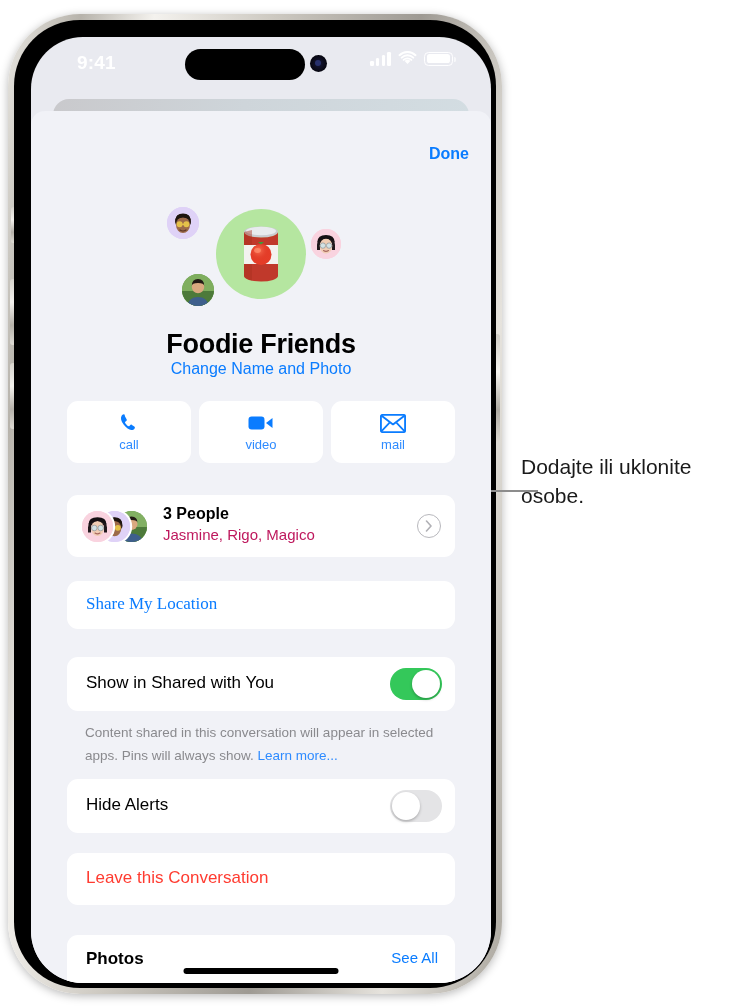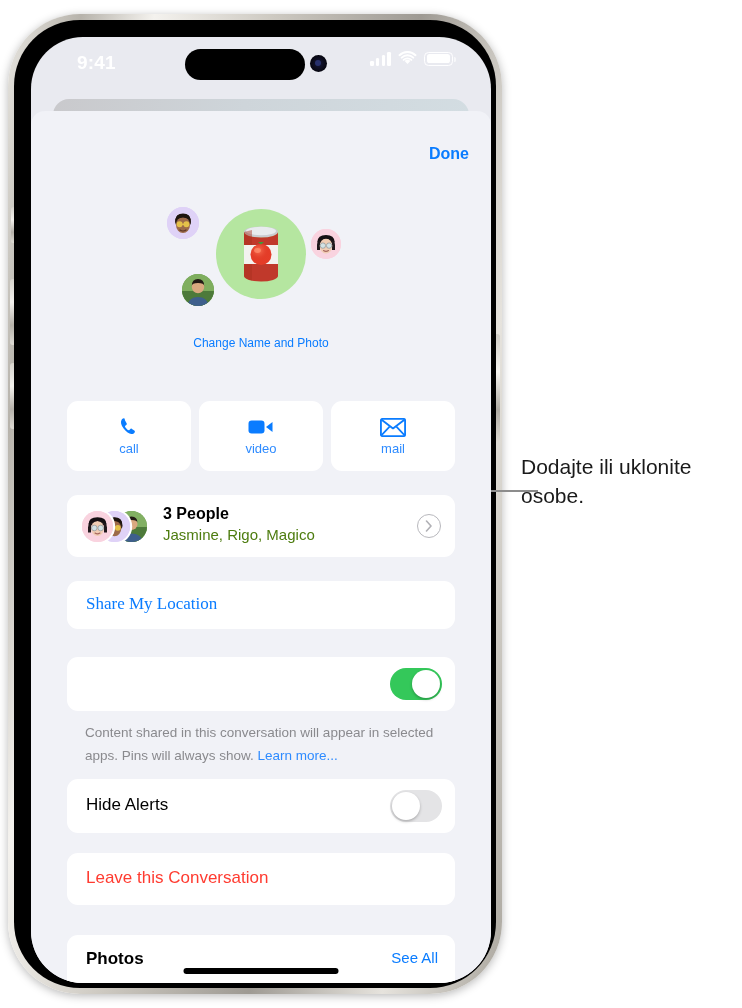--- a/index.html
+++ b/index.html
@@ -197,38 +197,38 @@
   #member-3 { left: 31px; top: 71px; width: 32px; height: 32px; background: #6c9f56; }
 
   #group-title {
     margin-top: 2px;
     font-size: 27px;
     font-weight: bold;
     color: #000;
     letter-spacing: -0.3px;
   }
   #change-name-photo {
-    margin-top: 9px;
-    font-size: 12px;
+    margin-top: 0;
+    font-size: 16px;
     color: #0a7cff;
     cursor: pointer;
     text-align: center;
   }
 
   
   #action-row {
     position: absolute;
     left: 36px; top: 290px;
     width: 388px;
     display: flex;
     gap: 8px;
   }
   .action-btn {
     flex: 1;
-    height: 70px;
+    height: 62px;
     background: #ffffff;
     border-radius: 11px;
     display: flex;
     flex-direction: column;
     align-items: center;
     justify-content: center;
     gap: 3px;
     cursor: pointer;
   }
   .action-icon { height: 22px; display:flex; align-items:center; }
@@ -265,21 +265,21 @@
     position: absolute;
     left: 96px; top: 10px;
     font-size: 16px;
     font-weight: bold;
     color: #000;
   }
   #people-subtitle {
     position: absolute;
     left: 96px; top: 31px;
     font-size: 15px;
-    color: #4d7c0f;
+    color: #be185d;
   }
   #people-chevron {
     position: absolute;
     right: 14px; top: 19px;
     width: 24px; height: 24px;
     border-radius: 50%;
     border: 1.5px solid #b8b8bd;
     box-sizing: border-box;
     display:flex; align-items:center; justify-content:center;
     cursor: pointer;
@@ -497,20 +497,21 @@
               <svg viewBox="0 0 32 32" width="32" height="32">
                 <rect width="32" height="32" fill="#7fae5e"></rect>
                 <rect y="17" width="32" height="15" fill="#4d7a3a"></rect>
                 <circle cx="16" cy="13" r="6.2" fill="#d9a97f"></circle>
                 <path d="M9.8 12 q0-7 6.2-7 q6.2 0 6.2 7 q0-3 -6.2-3 q-6.2 0-6.2 3 Z" fill="#221a14"></path>
                 <path d="M5 32 q2-9 11-9 q9 0 11 9 Z" fill="#3e5f8c"></path>
               </svg>
             </div>
 
           </div>
+          <div id="group-title">Foodie Friends</div>
           <div id="change-name-photo">Change Name and Photo</div>
         </div>
 
         <div id="action-row">
           <div class="action-btn">
             <span class="action-icon">
               <svg width="22" height="22" viewBox="0 0 22 22">
                 <path d="M6.4 2.4 C5.2 2.0 4.2 2.8 3.5 4.0 C2.4 6.0 3.0 9.0 5.6 12.6 C8.2 16.2 11.1 18.0 13.3 18.1 C14.7 18.2 15.9 17.5 16.6 16.5 C17.1 15.7 17.0 15.0 16.3 14.5 L13.9 12.9 C13.2 12.4 12.6 12.6 12.1 13.2 L11.4 14.0 C11.1 14.4 10.7 14.4 10.2 14.1 C9.2 13.5 8.0 12.2 7.2 10.9 C6.9 10.4 6.9 10.0 7.3 9.7 L8.2 9.1 C8.8 8.6 9.0 8.0 8.6 7.3 L7.2 4.7 C6.9 4.0 6.7 2.6 6.4 2.4 Z" fill="#0a7cff"></path>
               </svg>
             </span>
@@ -577,20 +578,21 @@
               <path d="M1.5 1 L6 6 L1.5 11" fill="none" stroke="#b0b0b5" stroke-width="1.6" stroke-linecap="round" stroke-linejoin="round"></path>
             </svg>
           </div>
         </div>
 
         <div class="card" id="share-location-card">
           <div id="share-location-label">Share My Location</div>
         </div>
 
         <div class="card" id="shared-card">
+          <div id="shared-label">Show in Shared with You</div>
           <div class="switch on">
               <i></i>
             </div>
         </div>
 
         <div id="shared-footnote">
           <span>Content shared in this conversation will appear in selected apps. Pins will always show. </span><span id="learn-more-link">Learn more...</span>
         </div>
 
         <div class="card" id="leave-card">

